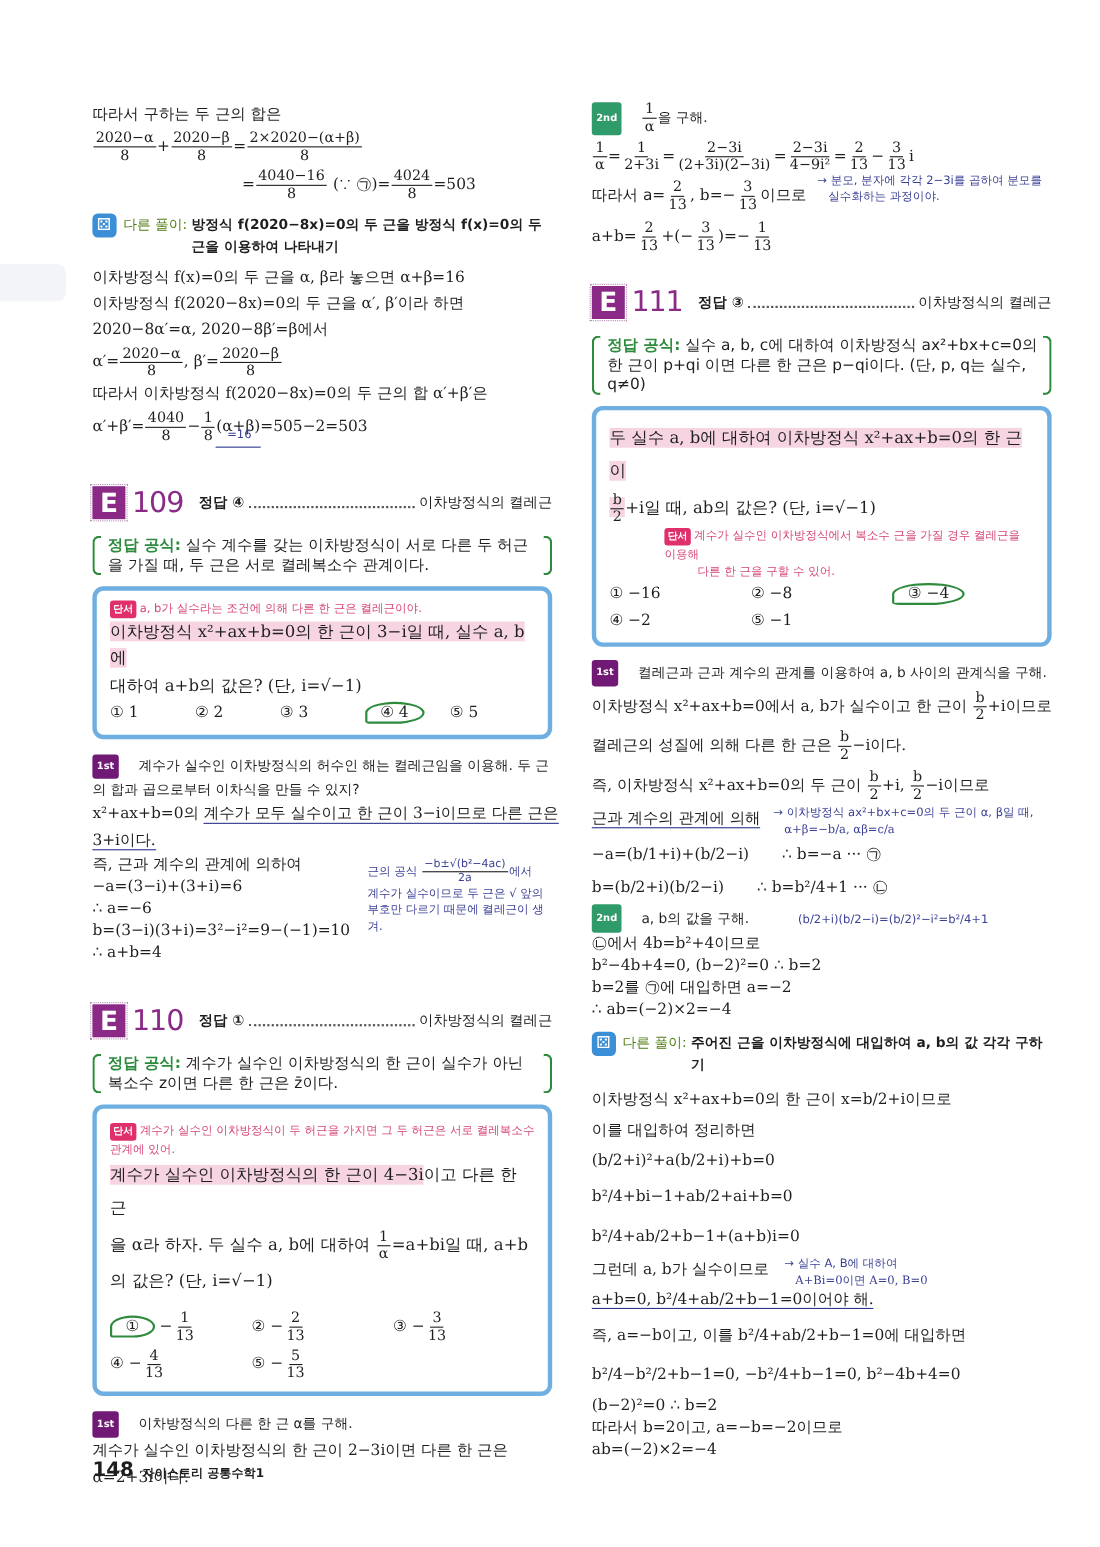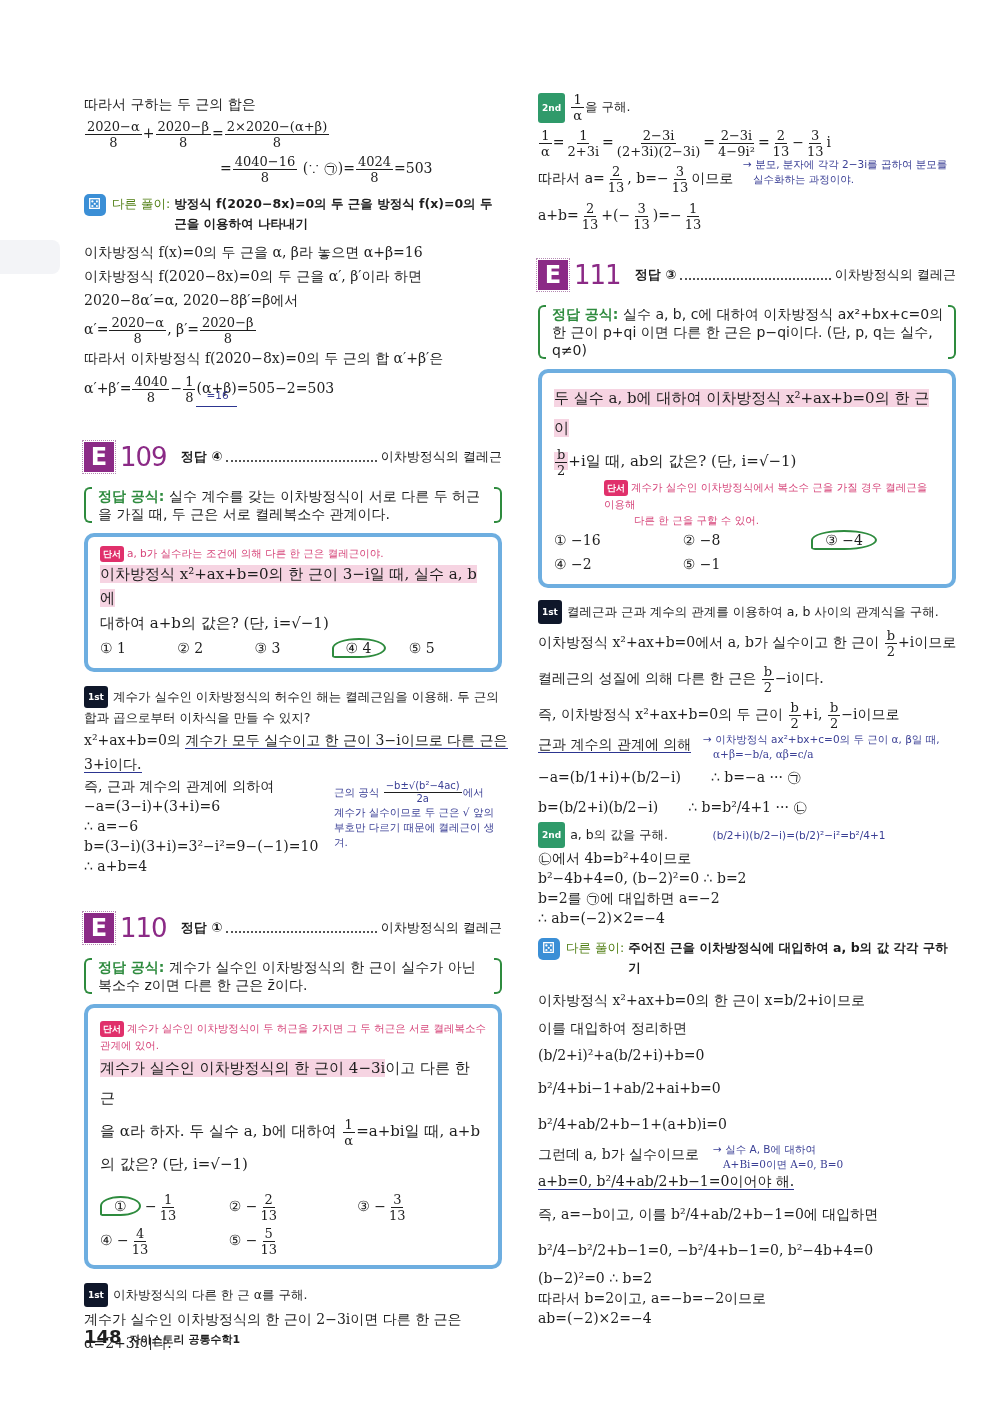--- a/index.html
+++ b/index.html
@@ -33,22 +33,22 @@
 
   .qbox { border: 4px solid #6eaee0; border-radius: 10px; padding: 8px 12px 8px; margin: 6px 0 10px; }
   .hint-row { font-family: "DejaVu Sans", sans-serif; font-size: 10.5px; color: #d6457a; line-height: 16px; }
   .hint-tag { display: inline-block; background: #e0306b; color: #fff; font-size: 9px; font-weight: bold; padding: 0 3px; border-radius: 3px; margin-right: 3px; }
   .q-text { font-size: 15px; line-height: 30px; }
   .hl { background: #f6d4e2; }
   .choices { display: grid; grid-template-columns: repeat(5, 1fr); font-size: 14px; line-height: 24px; }
   .choices3 { display: grid; grid-template-columns: repeat(3, 1fr); font-size: 14px; line-height: 34px; }
   .chosen { border: 2px solid #2e8b3e; border-radius: 50% 50% 50% 10%; padding: 0 12px; }
 
-  .step-tag { display: inline-block; font-family: "DejaVu Sans", sans-serif; font-size: 9px; font-weight: bold; color: #fff; padding: 1px 4px; border-radius: 3px; margin-right: 5px; vertical-align: middle; }
-  .step-1st { background: #0f172a; }
+  .step-tag { display: inline-block; font-family: "DejaVu Sans", sans-serif; font-size: 9px; font-weight: bold; color: #fff; padding: 1px 4px; border-radius: 3px; margin-right: 18px; vertical-align: middle; }
+  .step-1st { background: #701a75; }
   .step-2nd { background: #2f9a6a; }
   .step-title { font-family: "DejaVu Sans", sans-serif; font-size: 12.5px; }
 
   .alt-row { display: flex; align-items: flex-start; font-family: "DejaVu Sans", sans-serif; font-size: 12.5px; line-height: 20px; margin: 8px 0 6px; }
   .alt-icon { width: 22px; height: 22px; background: #3b8fd6; border-radius: 5px; margin-right: 6px; position: relative; flex: none; }
   .alt-icon::after { content: "⚄"; color: #fff; font-size: 15px; position: absolute; left: 4px; top: 0; }
   .alt-label { color: #4d7c0f; margin-right: 4px; white-space: nowrap; }
   .alt-title { font-weight: bold; }
 
   .note { font-family: "DejaVu Sans", sans-serif; color: #3a3f95; font-size: 10.5px; line-height: 15px; }

